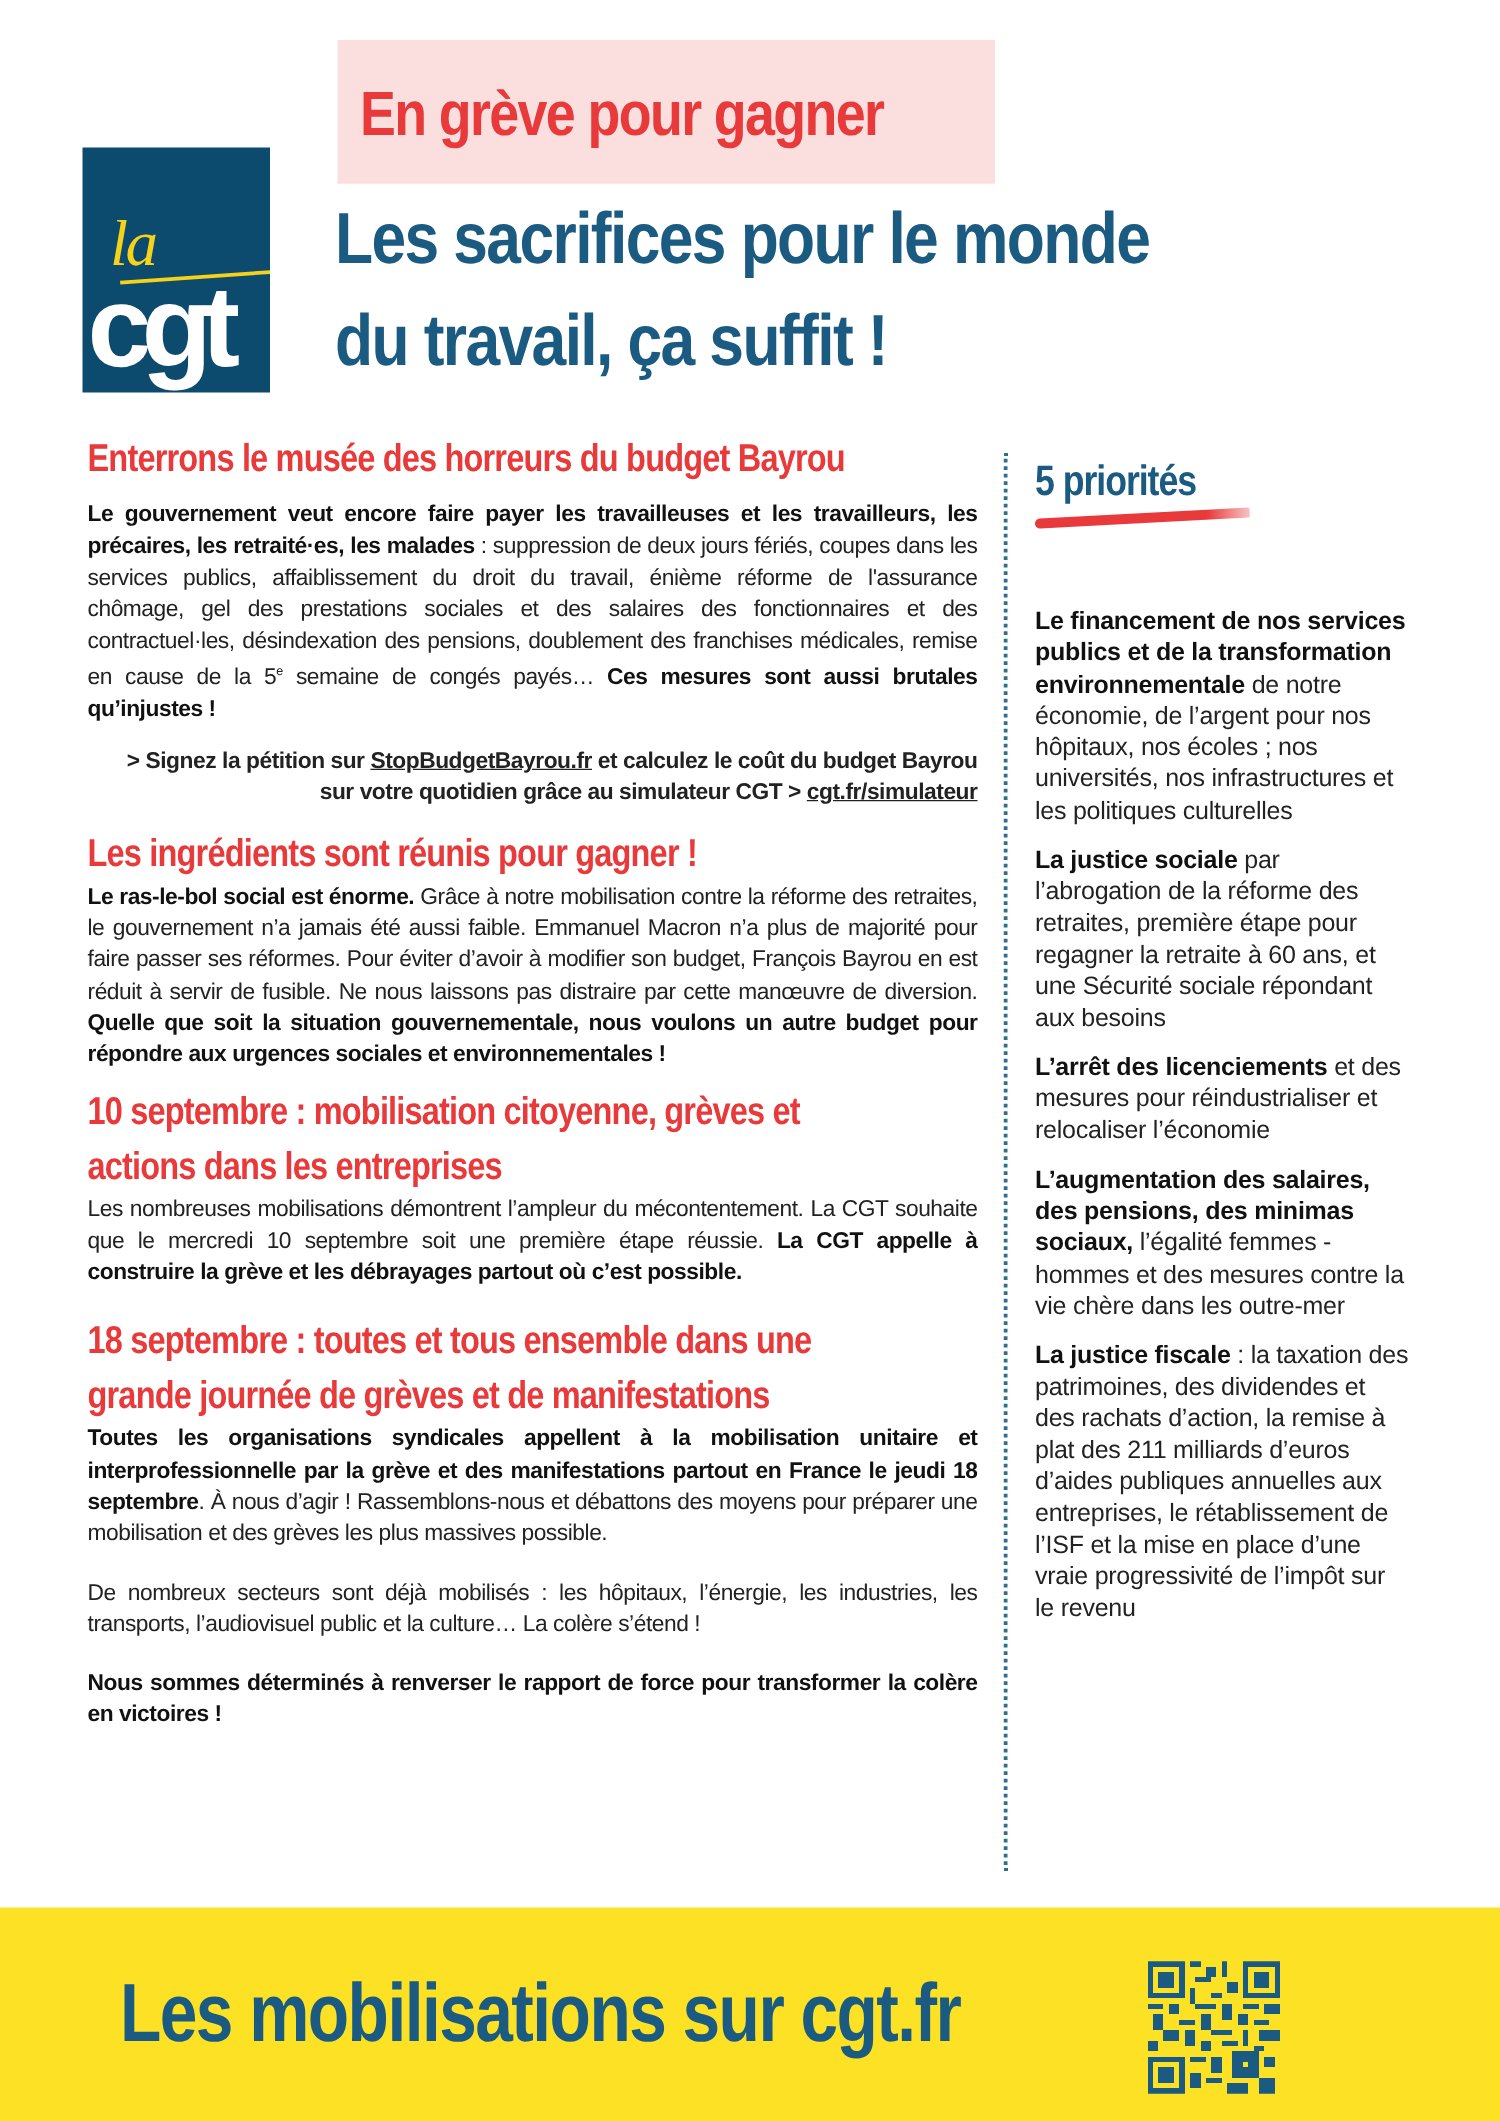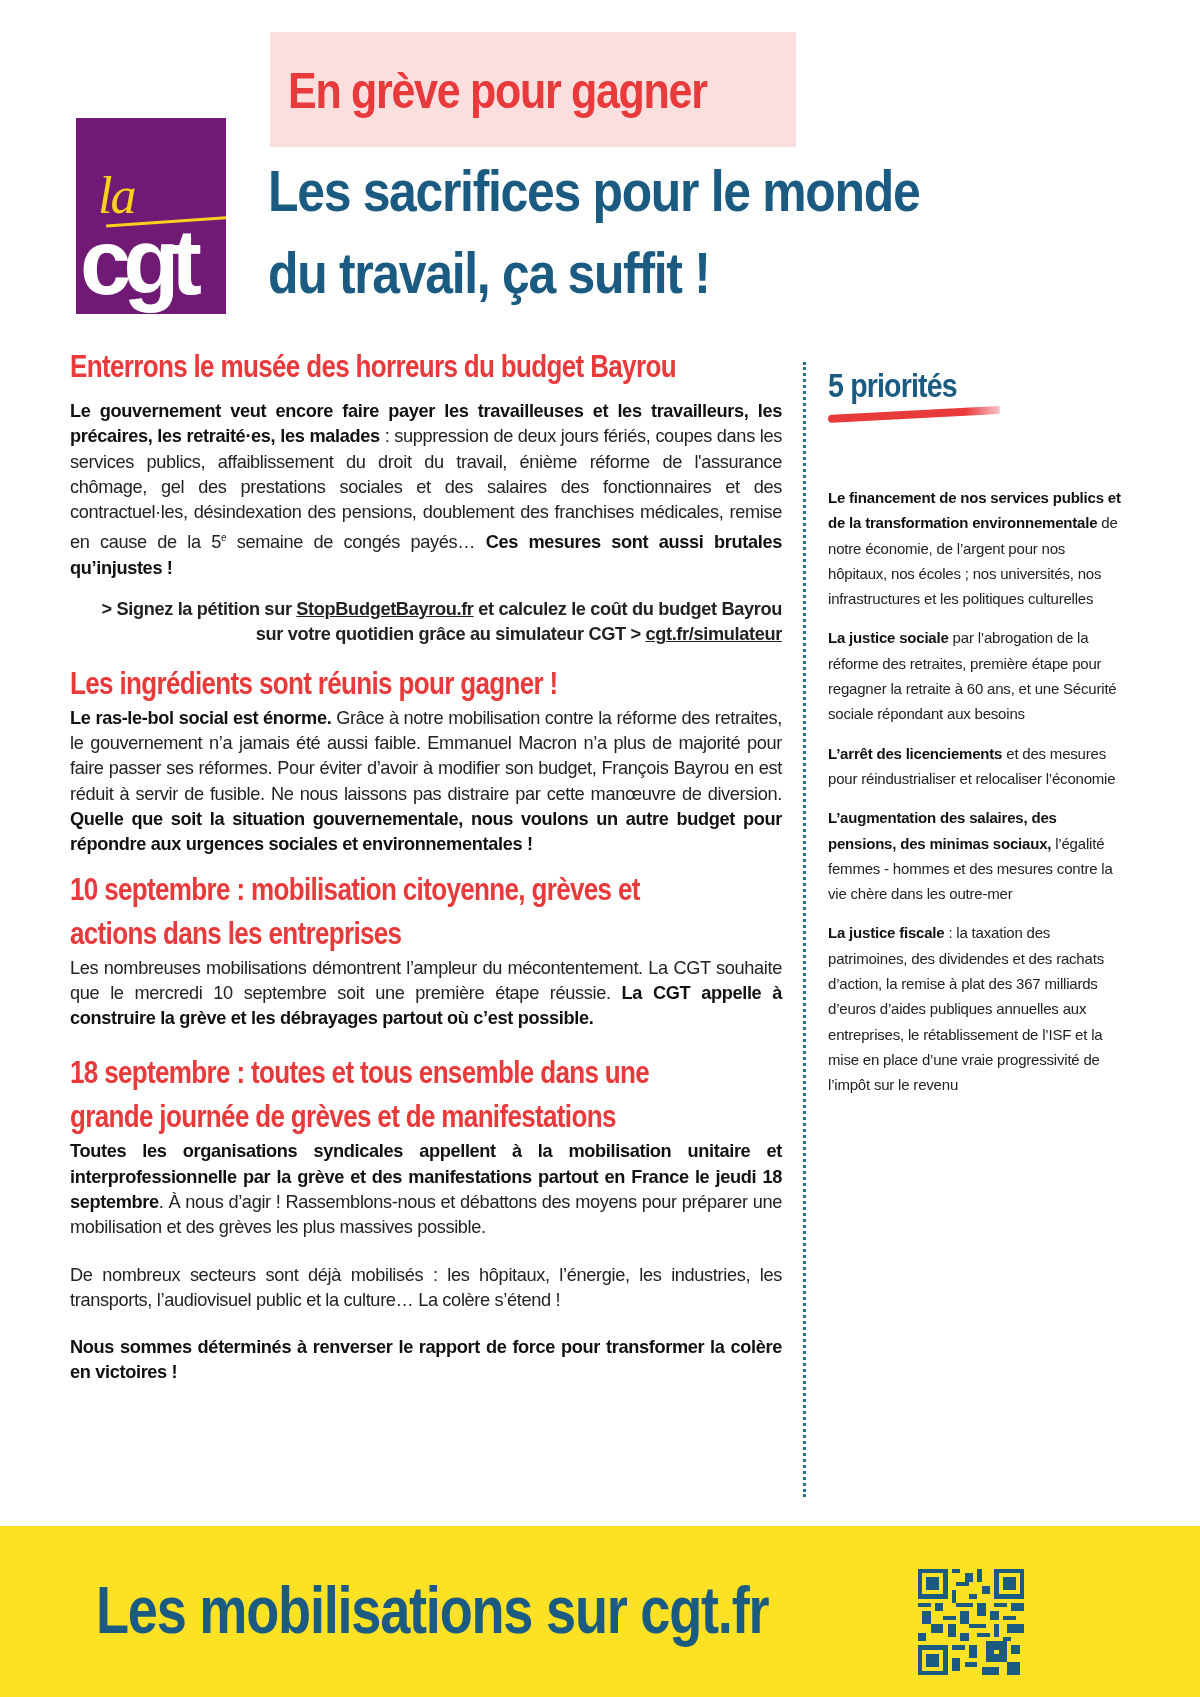--- a/index.html
+++ b/index.html
@@ -11,22 +11,22 @@
       position: absolute; left: 270px; top: 32px; width: 526px; height: 115px;
       background: #fbdfdf;
     }
     .headline-banner span {
       position: absolute; left: 18px; top: 30px;
       font-size: 50px; font-weight: 900; color: #e8393b; letter-spacing: -1.5px;
       transform: scaleX(0.86); transform-origin: left center; white-space: nowrap;
       font-family: "Liberation Sans", sans-serif;
     }
     .logo {
-      position: absolute; left: 76px; top: 118px; width: 150px; height: 196px;
-      background: #701a75; overflow: hidden;
+      position: absolute; left: 66px; top: 118px; width: 150px; height: 196px;
+      background: #0c4a6e; overflow: hidden;
     }
     .logo .la {
       position: absolute; left: 22px; top: 48px; font-family: "Liberation Serif", serif;
       font-style: italic; font-size: 52px; color: #f6d21a; letter-spacing: -2px;
     }
     .logo .swoosh {
       position: absolute; left: 30px; top: 102px; width: 130px; height: 3px;
       background: #f6d21a; transform: rotate(-4deg);
     }
     .logo .cgt {
@@ -62,21 +62,21 @@
       font-size: 34px; font-weight: 900; color: #1b5b82; letter-spacing: -1px;
       transform: scaleX(0.84); transform-origin: left center; white-space: nowrap;
       margin: 4px 0 0 0;
     }
     .brush {
       width: 172px; height: 8px; margin-top: 10px;
       background: linear-gradient(90deg, #e8393b 0%, #e8393b 80%, rgba(232,57,59,0.3) 100%);
       border-radius: 6px 2px 2px 6px; transform: rotate(-3deg); transform-origin: left center;
     }
     .prio-item {
-      font-size: 15px; line-height: 25.3px; color: #222; margin: 0 0 14px 0;
+      font-size: 20px; line-height: 25.3px; color: #222; margin: 0 0 14px 0;
       letter-spacing: -0.2px;
     }
     .prio-item b { color: #111; }
 
     .footer {
       position: absolute; left: 0; top: 1526px; width: 1200px; height: 192px; background: #fde124;
     }
     .footer-text {
       position: absolute; left: 96px; top: 46px; font-size: 66px; font-weight: 900;
       color: #1b5b82; letter-spacing: -1.5px;
@@ -138,21 +138,21 @@
 <div class="divider"></div>
 
 <div class="right-col">
   <div class="prio-title">5 priorités</div>
   <div class="brush"></div>
   <div style="height:62px"></div>
   <p class="prio-item"><b>Le financement de nos services publics et de la transformation environnementale</b><span> de notre économie, de l’argent pour nos hôpitaux, nos écoles ; nos universités, nos infrastructures et les politiques culturelles</span></p>
   <p class="prio-item"><b>La justice sociale</b><span> par l’abrogation de la réforme des retraites, première étape pour regagner la retraite à 60 ans, et une Sécurité sociale répondant aux besoins</span></p>
   <p class="prio-item"><b>L’arrêt des licenciements</b><span> et des mesures pour réindustrialiser et relocaliser l’économie</span></p>
   <p class="prio-item"><b>L’augmentation des salaires, des pensions, des minimas sociaux,</b><span> l’égalité femmes - hommes et des mesures contre la vie chère dans les outre-mer</span></p>
-  <p class="prio-item"><b>La justice fiscale</b><span> : la taxation des patrimoines, des dividendes et des rachats d’action, la remise à plat des 367 milliards d’euros d’aides publiques annuelles aux entreprises, le rétablissement de l’ISF et la mise en place d’une vraie progressivité de l’impôt sur le revenu</span></p>
+  <p class="prio-item"><b>La justice fiscale</b><span> : la taxation des patrimoines, des dividendes et des rachats d’action, la remise à plat des 211 milliards d’euros d’aides publiques annuelles aux entreprises, le rétablissement de l’ISF et la mise en place d’une vraie progressivité de l’impôt sur le revenu</span></p>
 </div>
 
 <div class="footer">
   <div class="footer-text">Les mobilisations sur cgt.fr</div>
   <svg class="qr" viewBox="0 0 25 25" shape-rendering="crispEdges">
     <g fill="#1b5b82">
       <path d="M0 0h7v7h-7zM1 1v5h5v-5zM2 2h3v3h-3z" fill-rule="evenodd"></path>
       <path d="M18 0h7v7h-7zM19 1v5h5v-5zM20 2h3v3h-3z" fill-rule="evenodd"></path>
       <path d="M0 18h7v7h-7zM1 19v5h5v-5zM2 20h3v3h-3z" fill-rule="evenodd"></path>
       <rect x="8" y="0" width="2" height="1"></rect>

